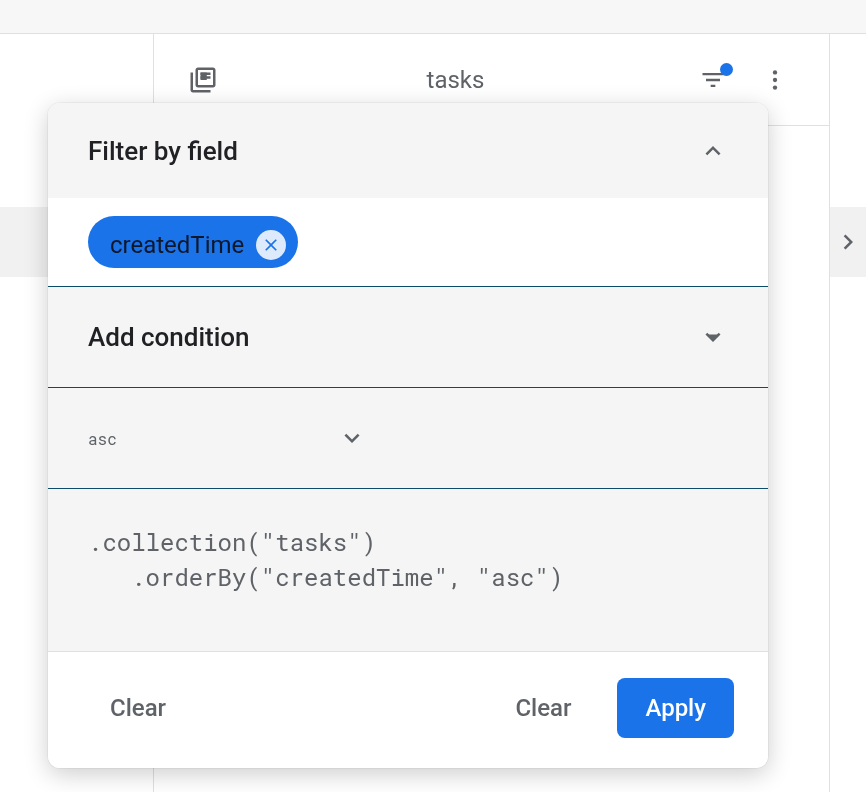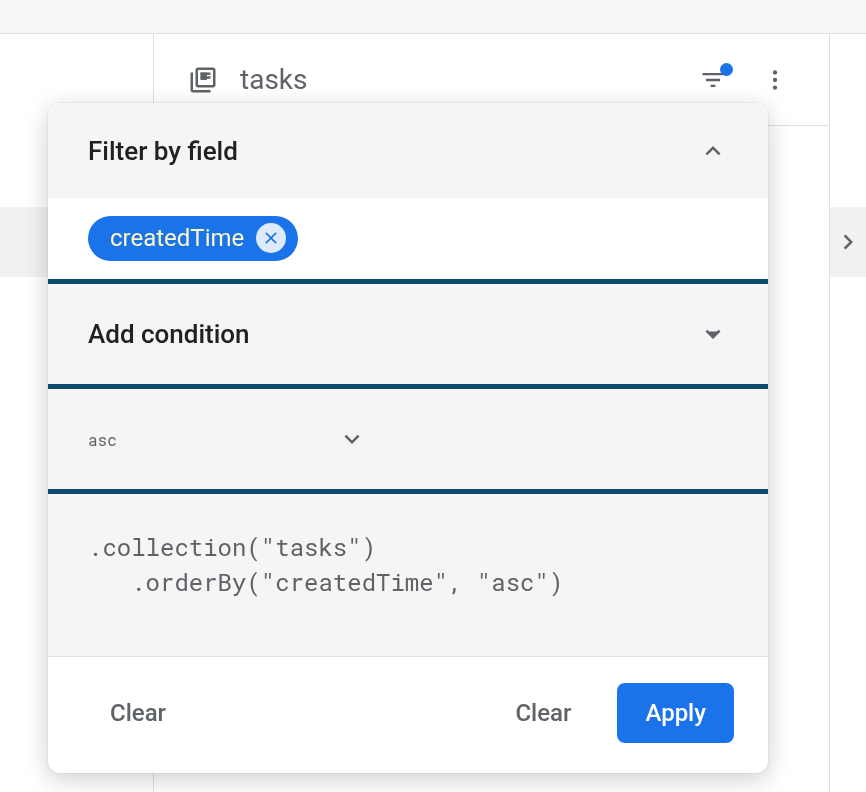--- a/index.html
+++ b/index.html
@@ -45,23 +45,24 @@
 
   .header-row {
     height: 92px;
     border-bottom: 1px solid #e0e0e0;
     display: flex;
     align-items: center;
     padding: 0 34px 0 34px;
     gap: 22px;
   }
   .header-row .title {
-    font-size: 28px;
+    font-size: 24px;
     color: #5f6368;
     flex: 1;
+    text-align: center;
   }
   .icon-btn {
     width: 40px; height: 40px;
     display: flex; align-items: center; justify-content: center;
     border-radius: 50%;
     position: relative;
     cursor: pointer;
   }
   .filter-dot {
     position: absolute;
@@ -77,21 +78,21 @@
     top: 103px;
     width: 720px;
     background: #fff;
     border-radius: 12px;
     box-shadow: 0 6px 24px rgba(0,0,0,0.20), 0 0 0 1px rgba(0,0,0,0.04);
     overflow: hidden;
     display: flex;
     flex-direction: column;
   }
   .section {
-    border-bottom: 5px solid #0c4a6e;
+    border-bottom: 1px solid #0c4a6e;
   }
   .sec-header {
     display: flex;
     align-items: center;
     padding: 0 40px;
     height: 95px;
     background: #f5f5f5;
     cursor: pointer;
   }
   .sec-header.short { height: 100px; }
@@ -111,23 +112,23 @@
     padding: 18px 40px;
     background: #fff;
     display: flex;
     align-items: center;
     gap: 12px;
   }
   .chip {
     display: inline-flex;
     align-items: center;
     background: #1a73e8;
-    color: #fef9c3;
+    color: #0f172a;
     border-radius: 999px;
-    padding: 7px 12px 8px 22px;
+    padding: 14px 12px 8px 22px;
     font-size: 24px;
     font-weight: 400;
     gap: 12px;
   }
   .chip-close {
     width: 30px; height: 30px;
     border-radius: 50%;
     background: rgba(255,255,255,0.85);
     display: flex; align-items: center; justify-content: center;
     cursor: pointer;

